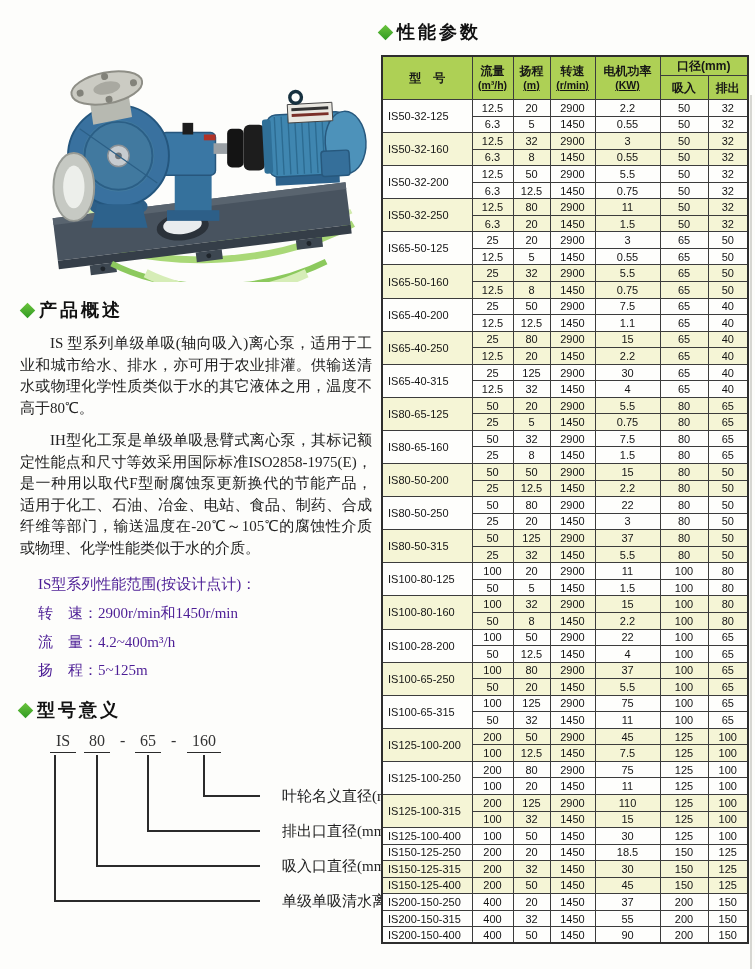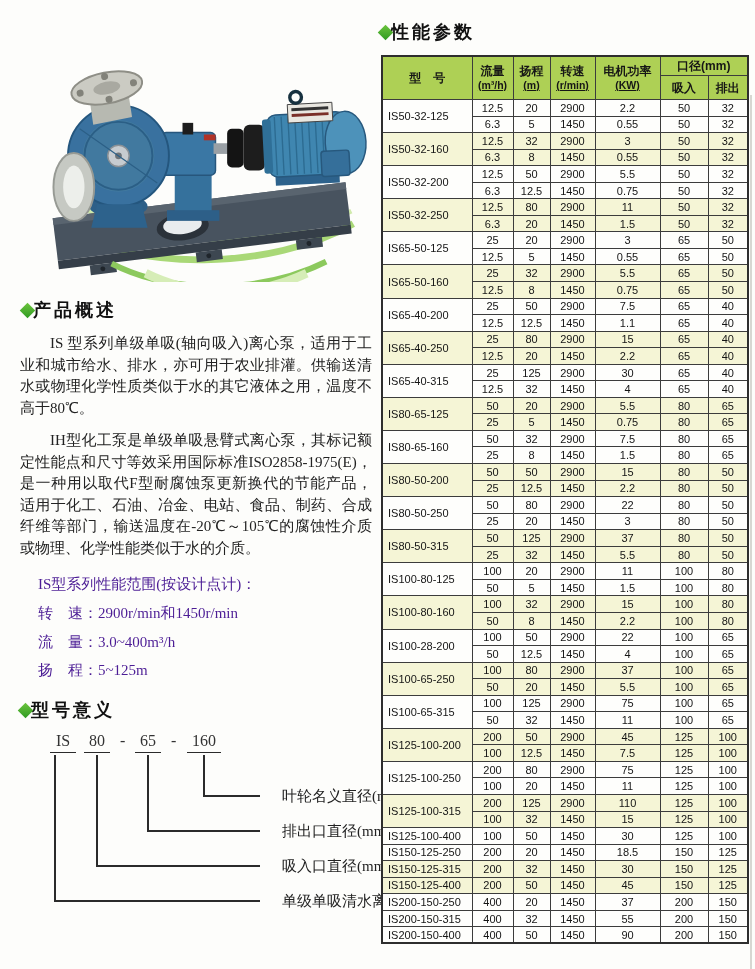--- a/index.html
+++ b/index.html
@@ -9,21 +9,21 @@
     background:#fdfdfb; overflow:hidden;
     font-family:"Liberation Sans", sans-serif; color:#1c1c1c;
   }
   .page-edge { position:absolute; right:3px; top:95px; bottom:0; width:2px; background:#d7d7d2; }
 
   
   .left-col  { position:absolute; left:0; top:0; width:378px; height:969px;margin-left:8px; }
   .right-col { position:absolute; left:378px; top:0; width:377px; height:969px; }
 
   
-  .sec-head { display:flex; align-items:center; gap:0; }
+  .sec-head { display:flex; align-items:center; gap:6px; }
   .sec-head .diamond {
     width:11px; height:11px; transform:rotate(45deg);
     background:linear-gradient(135deg,#6cc43d,#2f9a22);
     flex:0 0 auto;
   }
   .sec-head .sec-title {
     font-size:18px; font-weight:bold; letter-spacing:3px; color:#111;
   }
 
   
@@ -173,21 +173,21 @@
       <p>IS 型系列单级单吸(轴向吸入)离心泵，适用于工业和城市给水、排水，亦可用于农业排灌。供输送清水或物理化学性质类似于水的其它液体之用，温度不高于80℃。</p>
       <p>IH型化工泵是单级单吸悬臂式离心泵，其标记额定性能点和尺寸等效采用国际标准ISO2858-1975(E)，是一种用以取代F型耐腐蚀泵更新换代的节能产品，适用于化工、石油、冶金、电站、食品、制药、合成纤维等部门，输送温度在-20℃～105℃的腐蚀性介质或物理、化学性能类似于水的介质。</p>
     </div>
 
     <div class="range">
       <div class="intro">IS型系列性能范围(按设计点计)：</div>
       <div class="item">
         <span class="lbl">转　速：</span><span class="val">2900r/min和1450r/min</span>
       </div>
       <div class="item">
-        <span class="lbl">流　量：</span><span class="val">3.0~400m³/h</span>
+        <span class="lbl">流　量：</span><span class="val">4.2~400m³/h</span>
       </div>
       <div class="item">
         <span class="lbl">扬　程：</span><span class="val">5~125m</span>
       </div>
     </div>
 
     <div class="model-sec">
       <div class="sec-head">
         <span class="diamond"></span>
         <span class="sec-title">型号意义</span>

